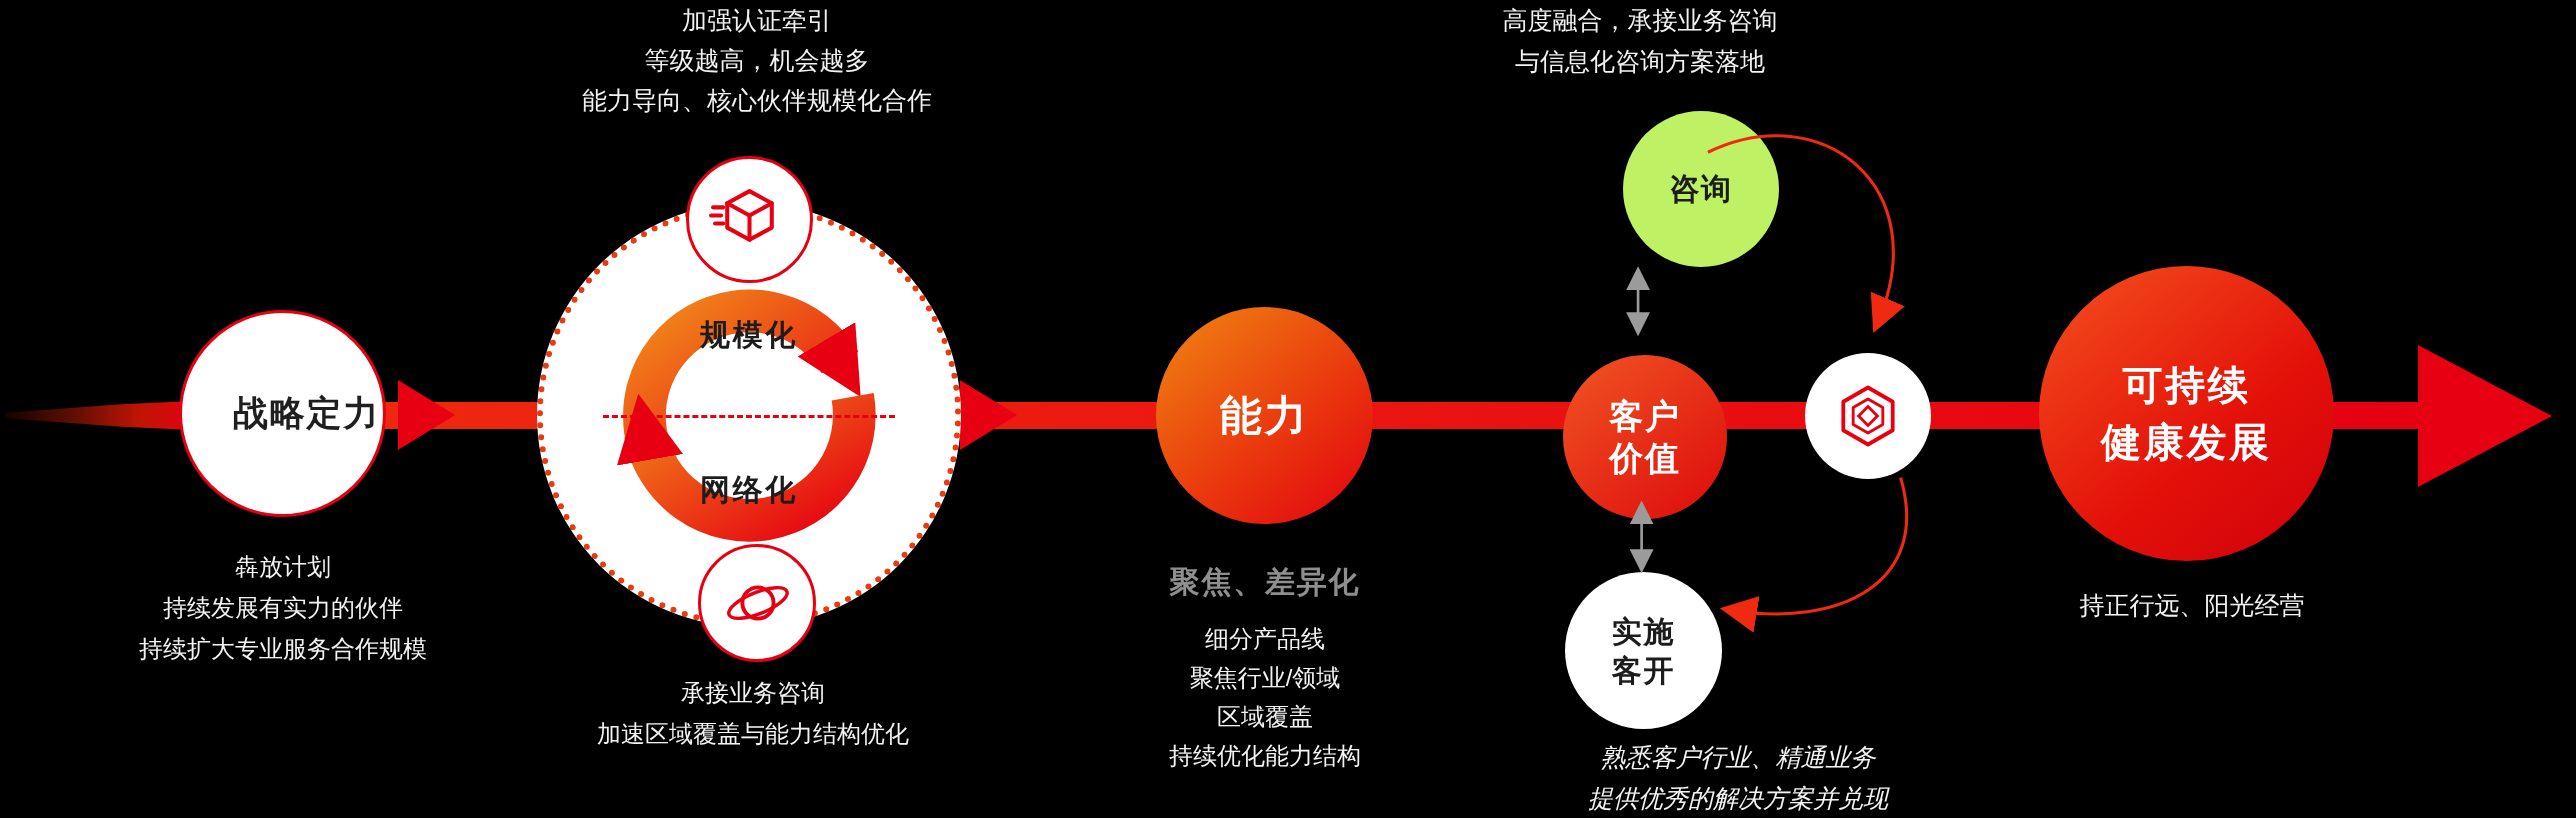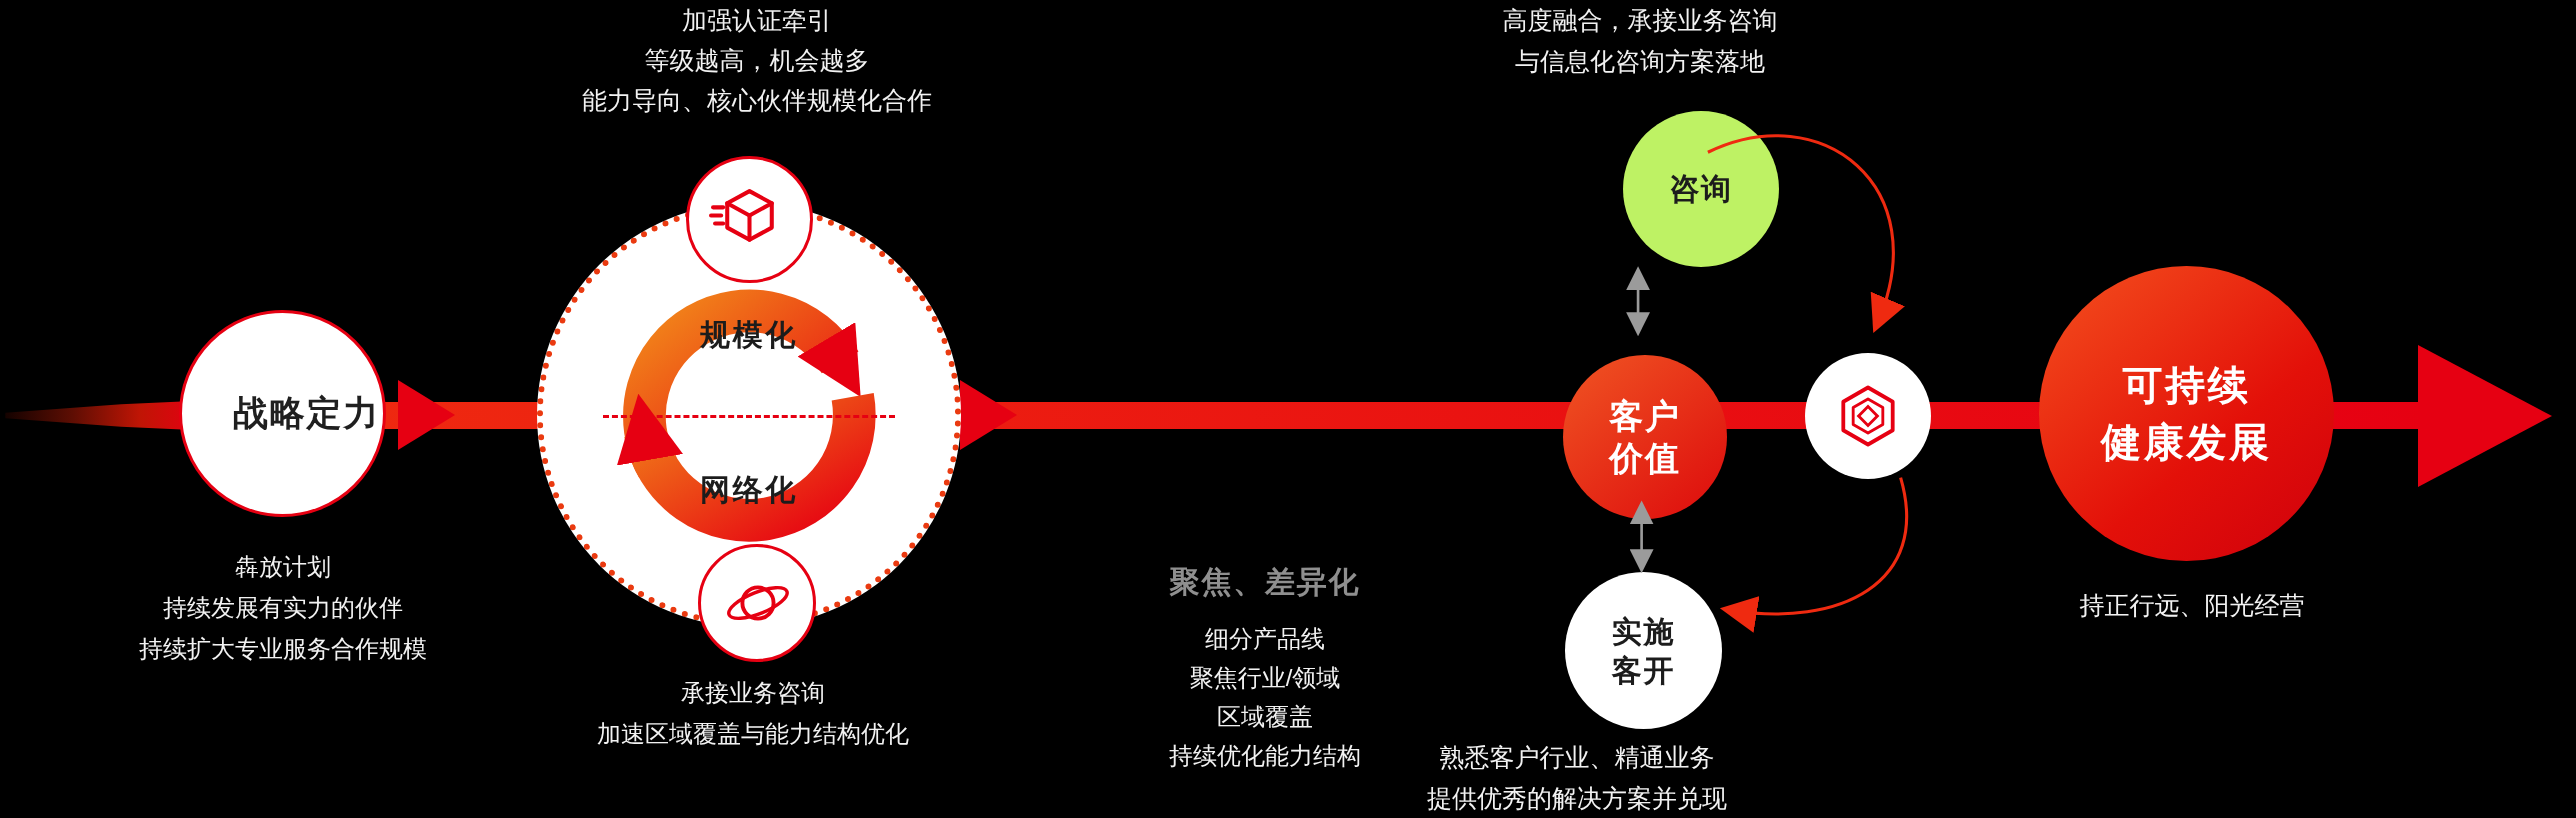--- a/index.html
+++ b/index.html
@@ -72,21 +72,21 @@
   #notes-top-left{left:757px;top:0px;}
   #notes-top-left .note-line{font-size:25px;line-height:40px;}
   #notes-stage1{left:283px;top:546px;}
   #notes-stage2-bottom{left:753px;top:672px;}
   #notes-stage3{left:1265px;top:619px;line-height:39px;}
   #notes-stage3 .note-line{line-height:39px;}
   #subtitle-stage3{left:1265px;top:562px;}
   #subtitle-stage3 .sub{font-size:30px;font-weight:bold;color:#8f8f8f;letter-spacing:1.8px;}
   #notes-top-right{left:1640px;top:0px;}
   #notes-top-right .note-line{font-size:25px;line-height:41px;}
-  #notes-bottom-right{left:1577px;top:737px;}
+  #notes-bottom-right{left:1738px;top:737px;font-style:italic;}
   #notes-bottom-right .note-line{font-size:25px;line-height:41px;}
   #note-stage6{left:2192px;top:585px;}
   #note-stage6 .note-line{font-size:25px;}
 
   #overlay-arrows{position:absolute;left:0;top:0;z-index:3;pointer-events:none;}
   .icon-svg{display:block;}
 </style>
 </head>
 <body>
 
@@ -152,20 +152,23 @@
         <ellipse cx="41" cy="40" rx="32" ry="11" stroke-width="3.5" transform="rotate(-22 41 40)"></ellipse>
       </g>
     </svg>
   </div>
 
   <div id="notes-stage2-bottom" class="note-block">
     <div class="note-line">承接业务咨询</div>
     <div class="note-line">加速区域覆盖与能力结构优化</div>
   </div>
 
+  <div id="circle-capability" class="circle">
+    <div class="lbl">能力</div>
+  </div>
   <div id="subtitle-stage3" class="note-block">
     <div class="sub">聚焦、差异化</div>
   </div>
   <div id="notes-stage3" class="note-block">
     <div class="note-line">细分产品线</div>
     <div class="note-line">聚焦行业/领域</div>
     <div class="note-line">区域覆盖</div>
     <div class="note-line">持续优化能力结构</div>
   </div>
 

